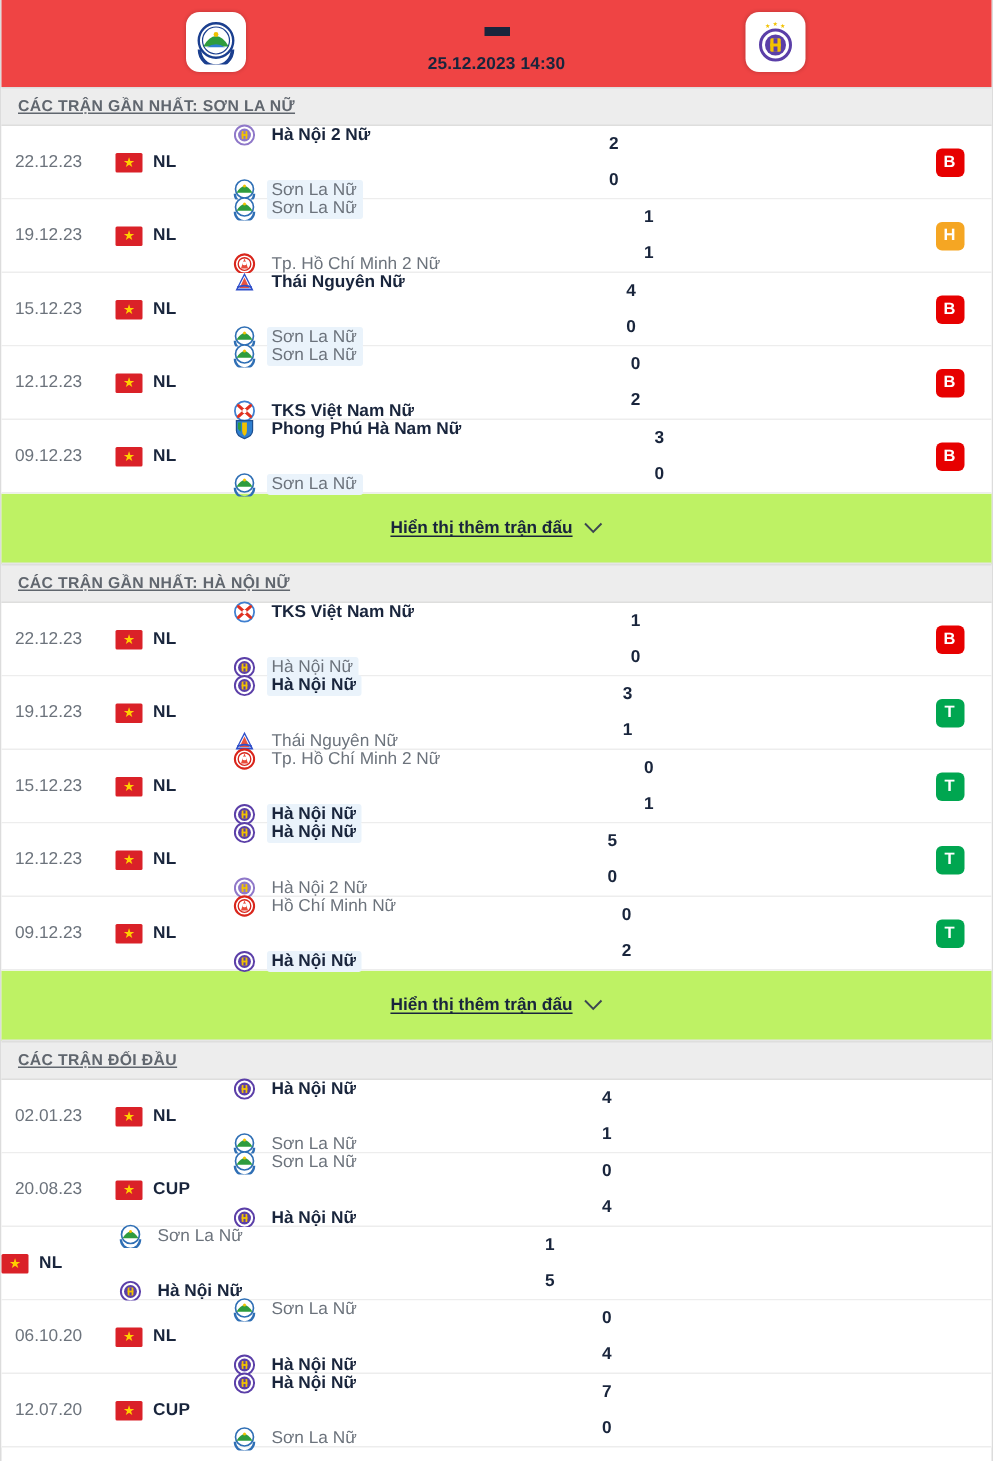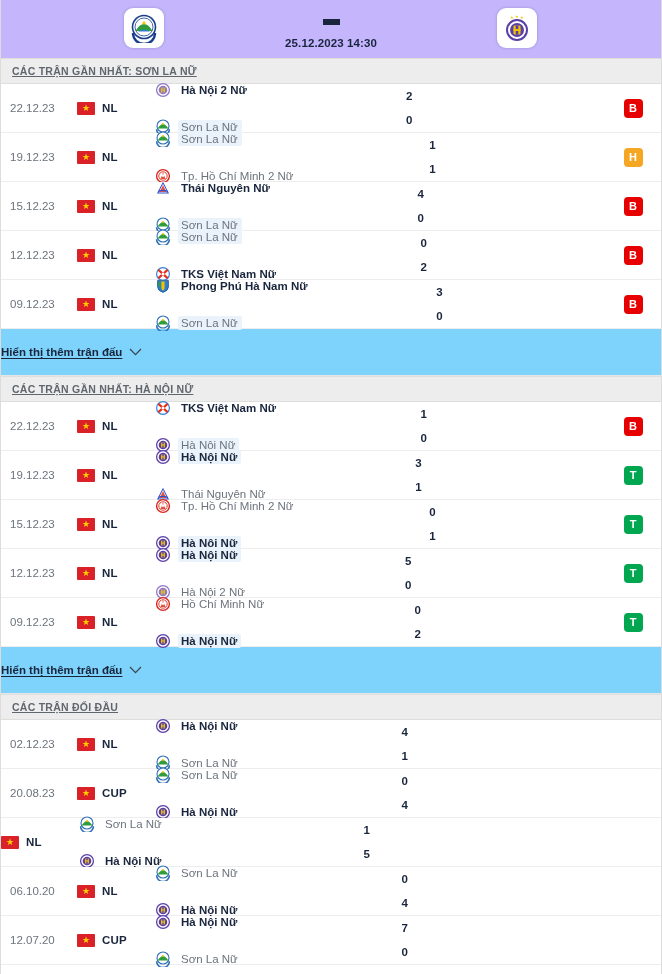--- a/index.html
+++ b/index.html
@@ -17,21 +17,21 @@
     border-left: 1px solid #dcdcdc;
     border-right: 1px solid #dcdcdc;
     position: relative;
   }
 
   
   .match-header {
     height: 58px;
     display: flex;
     align-items: center;
-    background: #c4b5fd;
+    background: #ef4444;
     position: relative;
     padding-left: 44px;
   }
   .team-crest-box {
     width: 40px; height: 40px;
     background: #ffffff;
     border-radius: 9px;
     box-shadow: 0 0 3px rgba(0,0,0,0.22);
     display: flex; align-items: center; justify-content: center;
     position: absolute;
@@ -173,22 +173,22 @@
     display: flex; align-items: center; justify-content: center;
     line-height: 1;
   }
   .badge.loss { background: #e70000; }
   .badge.draw { background: #f5a623; }
   .badge.win  { background: #00a650; }
 
   
   .show-more-wrap {
     height: 47px;
-    display: flex; align-items: center; justify-content: flex-start;
-    background: #7dd3fc;
+    display: flex; align-items: center; justify-content: center;
+    background: #bef264;
     border-bottom: 1px solid #e6e6e6;
   }
   .show-more {
     display: inline-flex; align-items: center; gap: 7px;
     cursor: pointer;
   }
   .show-more-text {
     font-size: 11.5px;
     font-weight: bold;
     color: #19253c;
@@ -628,21 +628,21 @@
             <span class="show-more-text">Hiển thị thêm trận đấu</span>
             <svg class="chev" width="13" height="8" viewBox="0 0 13 8">
               <path d="M1 1 L6.5 6.6 L12 1" fill="none" stroke="#3d4752" stroke-width="1.3"></path>
             </svg>
           </span>
         </div>
       </div>
       <div class="section">
         <div class="section-header">CÁC TRẬN ĐỐI ĐẦU</div>
         <div class="match-row">
-          <div class="col-date">02.12.23</div>
+          <div class="col-date">02.01.23</div>
           <div class="col-league">
             <span class="flag">
               <span class="star">★</span>
             </span>
             <span class="league-label">NL</span>
           </div>
           <div class="col-teams">
             <div class="team-line">
               <span class="crest"><svg width="16" height="16" viewBox="0 0 16 16">
                   <circle cx="8" cy="8" r="6.4" fill="#fff" stroke="#5b3fa8" stroke-width="1.3"></circle>

